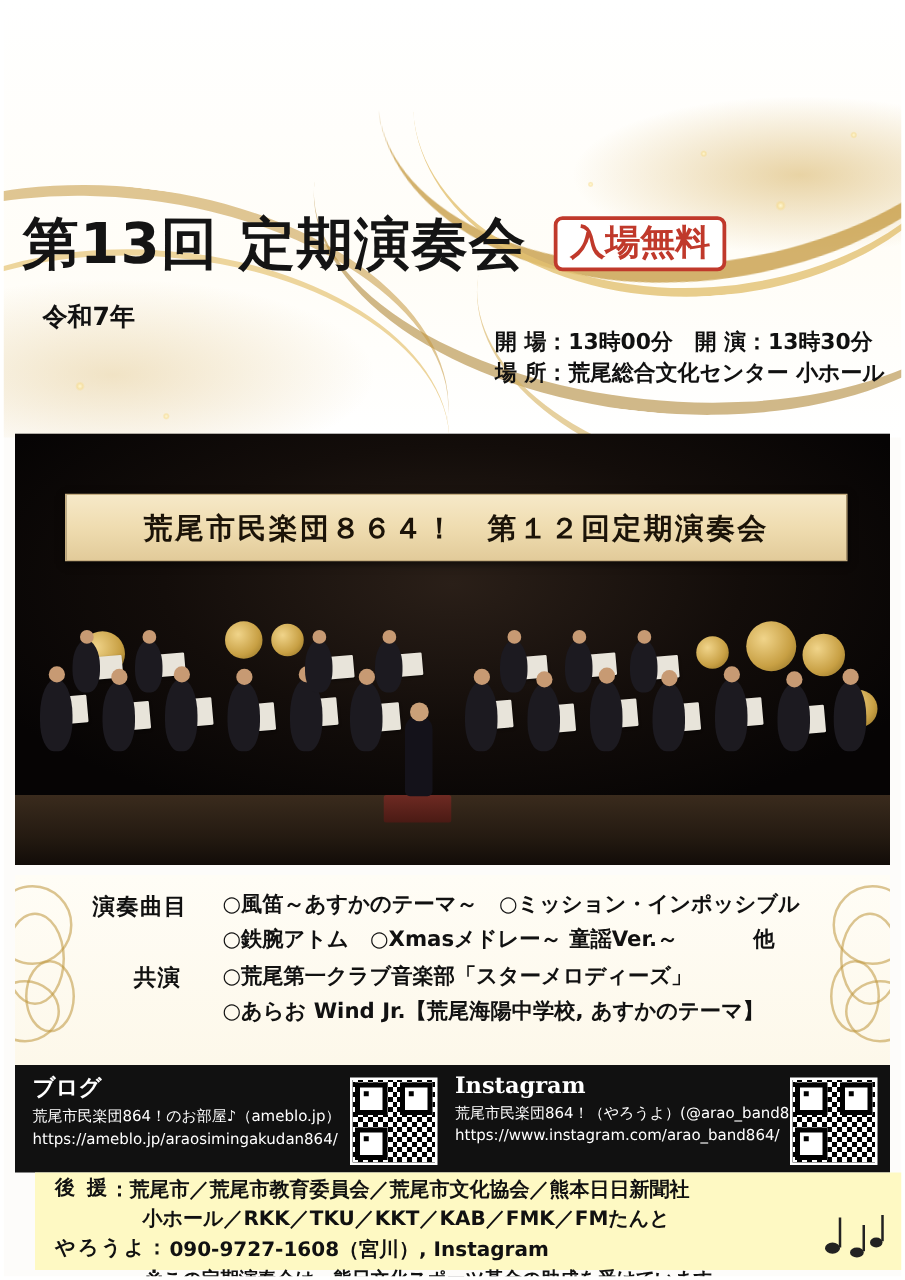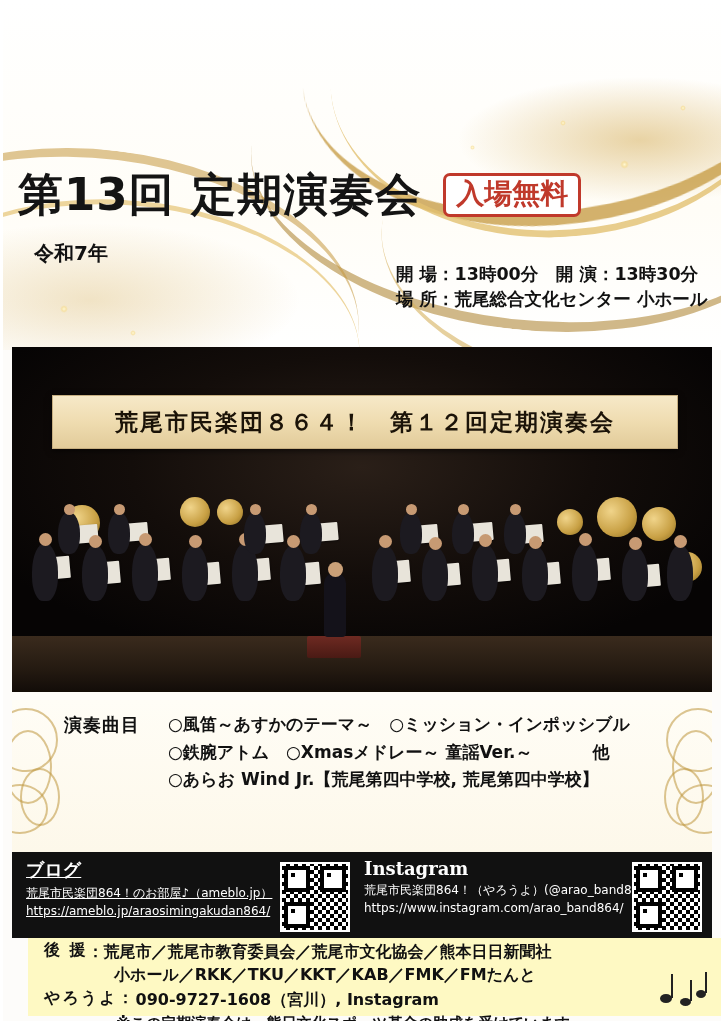--- a/index.html
+++ b/index.html
@@ -270,21 +270,21 @@
   }
   .corner-left { left: 2px; top: 8px; }
   .corner-right { right: 2px; top: 8px; transform: scaleX(-1); }
   .orn-arc {
     position: absolute;
     border: 2px solid rgba(190,150,60,0.55);
     border-radius: 50%;
   }
   .prog-lines {
     position: absolute;
-    left: 52px; top: 12px;
+    left: 62px; top: 12px;
     width: 600px;
   }
   .prog-row {
     display: flex;
     align-items: flex-start;
     margin-bottom: 2px;
   }
   .prog-label {
     width: 104px;
     flex: 0 0 104px;
@@ -569,29 +569,33 @@
       <div class="prog-row">
         <div class="prog-label">演奏曲目</div>
         <div class="prog-body">○風笛～あすかのテーマ～　○ミッション・インポッシブル</div>
       </div>
       <div class="prog-row">
         <div class="prog-label"></div>
         <div class="prog-body">
           <span>○鉄腕アトム　○Xmasメドレー～ 童謡Ver.～</span><span class="tail">他</span>
         </div>
       </div>
+      <div class="prog-row" style="margin-top:4px;">
+        <div class="prog-label indent">共演</div>
+        <div class="prog-body">○荒尾第一クラブ音楽部「スターメロディーズ」</div>
+      </div>
       <div class="prog-row">
         <div class="prog-label"></div>
-        <div class="prog-body">○あらお Wind Jr.【荒尾第四中学校, 荒尾第四中学校】</div>
+        <div class="prog-body">○あらお Wind Jr.【荒尾海陽中学校, あすかのテーマ】</div>
       </div>
     </div>
   </div>
 
   <div class="footer">
-    <div class="f-col" style="left:14px;text-decoration:underline;">
+    <div class="f-col" style="left:14px;">
       <div class="f-title">ブログ</div>
       <div class="f-line">荒尾市民楽団864！のお部屋♪（ameblo.jp）</div>
       <div class="f-line">https://ameblo.jp/araosimingakudan864/</div>
     </div>
 
     <div class="qr" style="left:268px;">
       <div class="qr-inner">
         <div class="qr-eye tl"></div>
         <div class="qr-eye tr"></div>
         <div class="qr-eye bl"></div>

